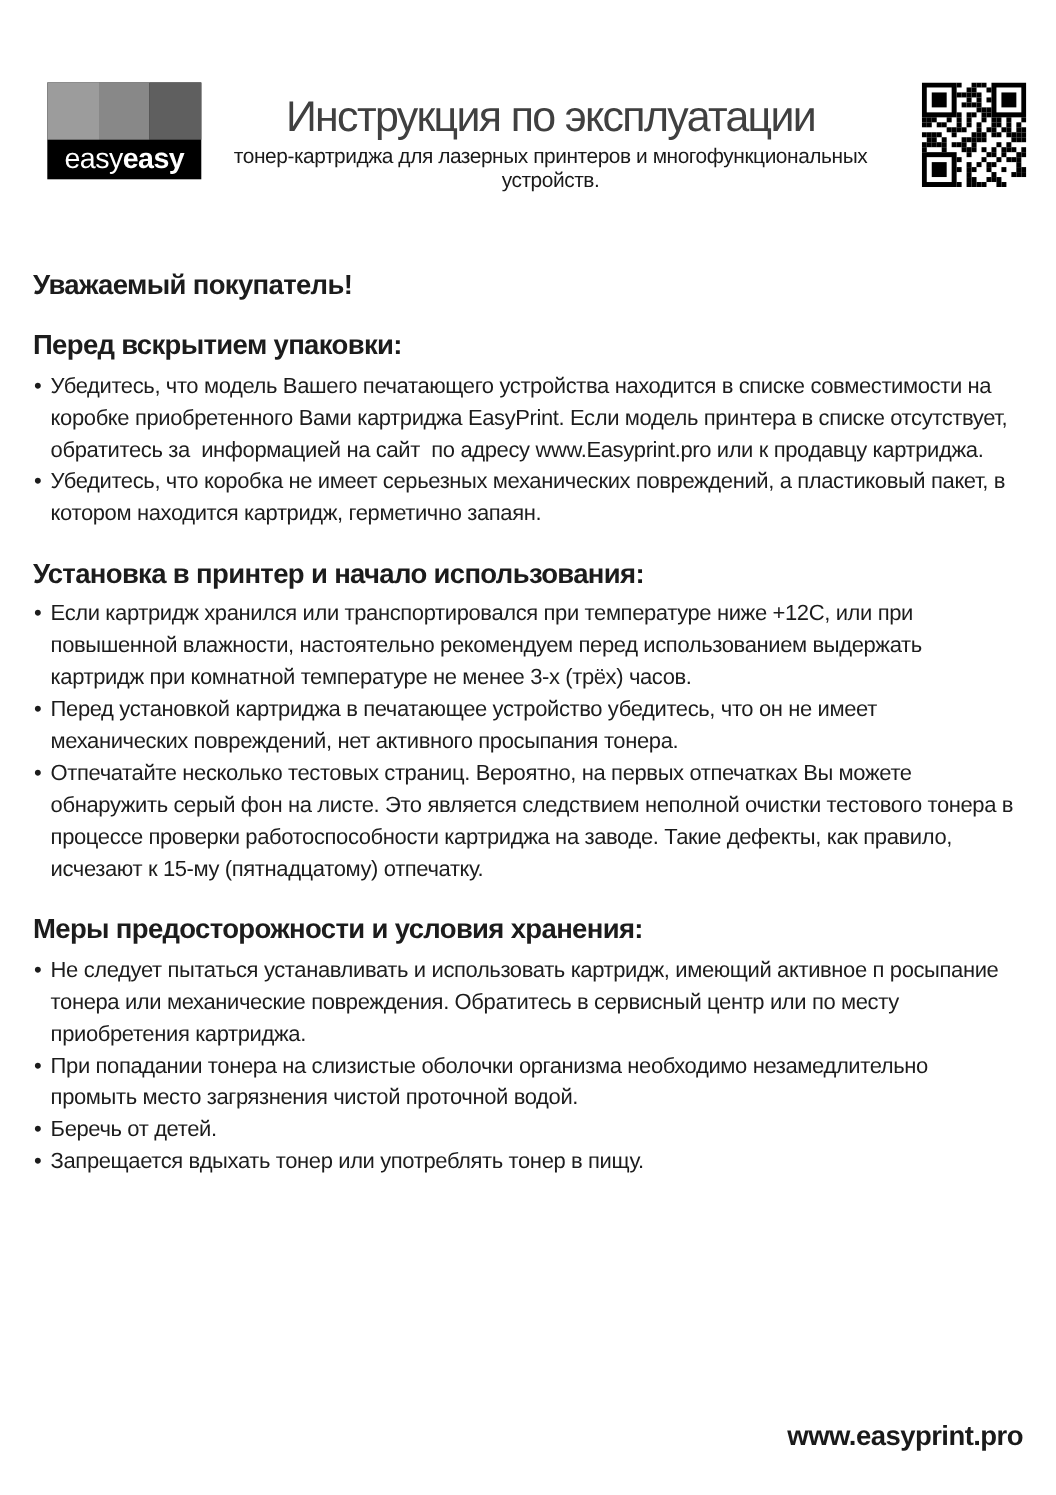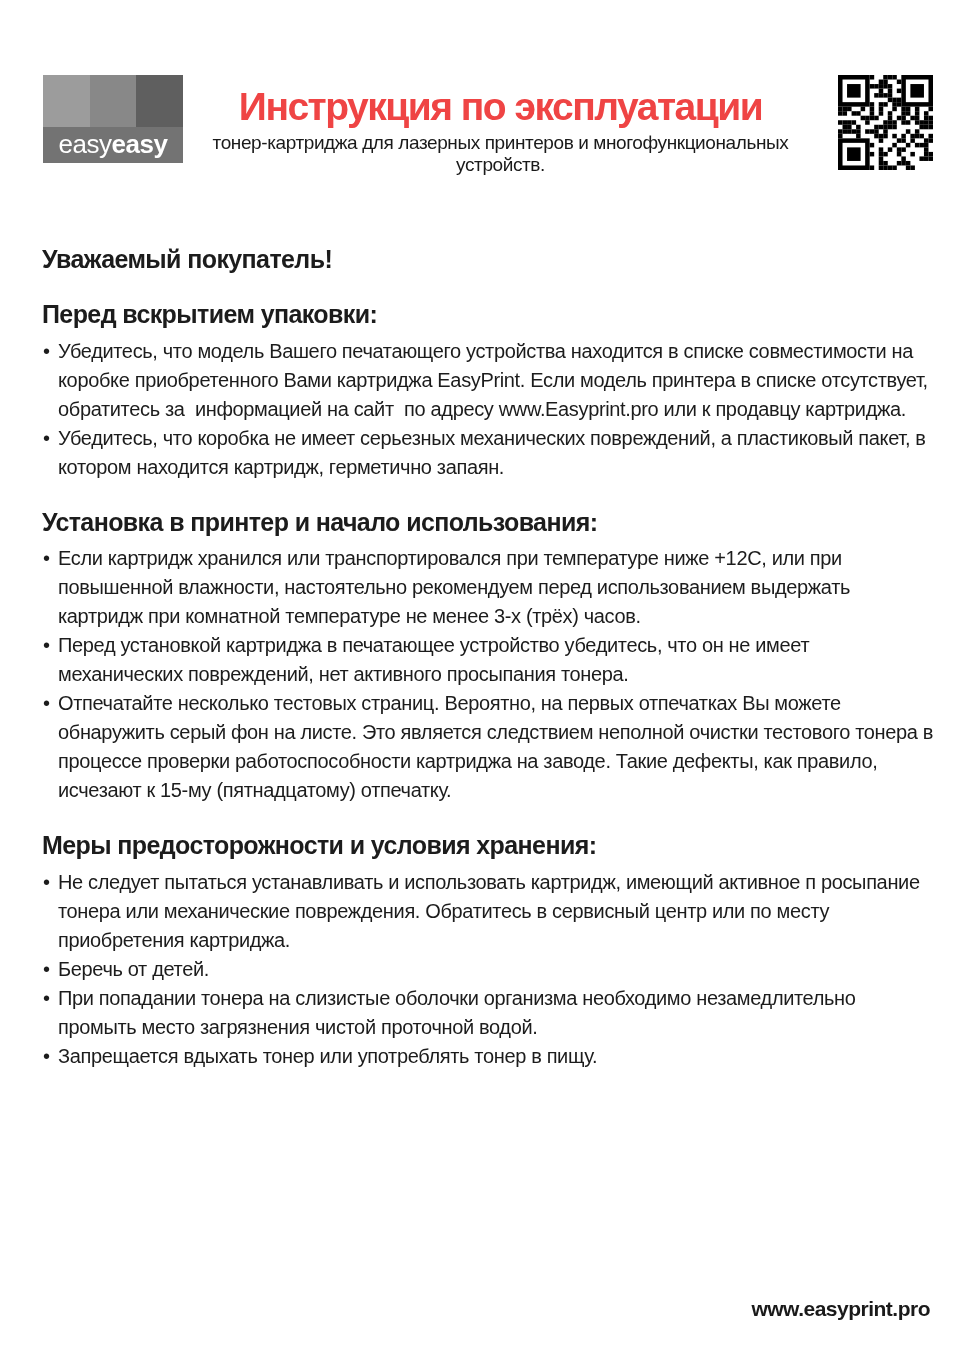--- a/index.html
+++ b/index.html
@@ -26,57 +26,57 @@
   .logo-squares .sq { flex: 1; }
   .logo-text {
     flex: 1; display: flex; align-items: center; justify-content: center;
     color: #ffffff; font-size: 26px; letter-spacing: -0.5px; padding-bottom: 2px;
   }
   .logo-text .w-light { font-weight: 400; }
   .logo-text .w-bold  { font-weight: 700; }
 
   .title-block { position: absolute; left: 150px; right: 125px; top: 10px; text-align: center; }
   .title-block h1 {
-    margin: 0; font-size: 39px; font-weight: 700; line-height: 1.12;
-    letter-spacing: -1.5px; white-space: nowrap; color: #ef4444;
+    margin: 0; font-size: 39px; font-weight: 400; line-height: 1.12;
+    letter-spacing: -1.5px; white-space: nowrap; color: #404040;
   }
   .subtitle { font-size: 19px; letter-spacing: -0.4px; margin-top: 3px; color: #1a1a1a; }
 
   .qr { position: absolute; right: 0; top: 0; width: 95px; height: 95px; }
 
   
-  .content { position: absolute; top: 245px; left: 42px; width: 892px; }
+  .content { position: absolute; top: 245px; left: 30px; width: 892px; }
 
   .content h2 {
     margin: 26px 0 8px 0;
     font-size: 25px; font-weight: 700; letter-spacing: -0.6px; line-height: 1.15;
   }
   .content section:first-child h2 { margin-top: 0; margin-bottom: 5px; }
 
   .content p, .content li {
     font-size: 20px; line-height: 29px; letter-spacing: -0.35px; margin: 0;
   }
   .content ul { list-style: none; margin: 0; padding: 0; }
   .content li { position: relative; padding-left: 16px; white-space: pre-wrap; }
   .content li::before { content: "\2022"; position: absolute; left: 1px; }
 
   
   .footer {
     position: absolute; right: 30px; bottom: 38px;
-    font-size: 21px; font-weight: 700; letter-spacing: -0.5px; color: #1a1a1a;
+    font-size: 25px; font-weight: 700; letter-spacing: -0.5px; color: #1a1a1a;
   }
 </style>
 </head>
 <body>
 
 <div class="page">
 
   <header class="header">
 
-    <div class="logo" style="background: #737373;">
+    <div class="logo" style="background: #000000;">
       <div class="logo-squares">
         <div class="sq" style="background: rgb(156, 156, 156);"></div>
         <div class="sq" style="background: rgb(136, 136, 136);"></div>
         <div class="sq" style="background: rgb(95, 95, 95);"></div>
       </div>
       <div class="logo-text">
         <span class="w-light">easy</span>
           <span class="w-bold">easy</span>
       </div>
     </div>
@@ -270,22 +270,22 @@
         <li><span>Если картридж хранился или транспортировался при температуре ниже +12С, или при повышенной влажности, настоятельно рекомендуем перед использованием выдержать картридж при комнатной температуре не менее 3-х (трёх) часов.</span></li>
         <li><span>Перед установкой картриджа в печатающее устройство убедитесь, что он не имеет механических повреждений, нет активного просыпания тонера.</span></li>
         <li><span>Отпечатайте несколько тестовых страниц. Вероятно, на первых отпечатках Вы можете обнаружить серый фон на листе. Это является следствием неполной очистки тестового тонера в процессе проверки работоспособности картриджа на заводе. Такие дефекты, как правило, исчезают к 15-му (пятнадцатому) отпечатку.</span></li>
       </ul>
     </section>
 
     <section>
       <h2>Меры предосторожности и условия хранения:</h2>
       <ul>
         <li><span>Не следует пытаться устанавливать и использовать картридж, имеющий активное п росыпание тонера или механические повреждения. Обратитесь в сервисный центр или по месту приобретения картриджа.</span></li>
+        <li><span>При попадании тонера на слизистые оболочки организма необходимо незамедлительно промыть место загрязнения чистой проточной водой.</span></li>
         <li><span>Беречь от детей.</span></li>
-        <li><span>При попадании тонера на слизистые оболочки организма необходимо незамедлительно промыть место загрязнения чистой проточной водой.</span></li>
         <li><span>Запрещается вдыхать тонер или употреблять тонер в пищу.</span></li>
       </ul>
     </section>
 
   </main>
 
   <div class="footer">www.easyprint.pro</div>
 
 </div>
 

